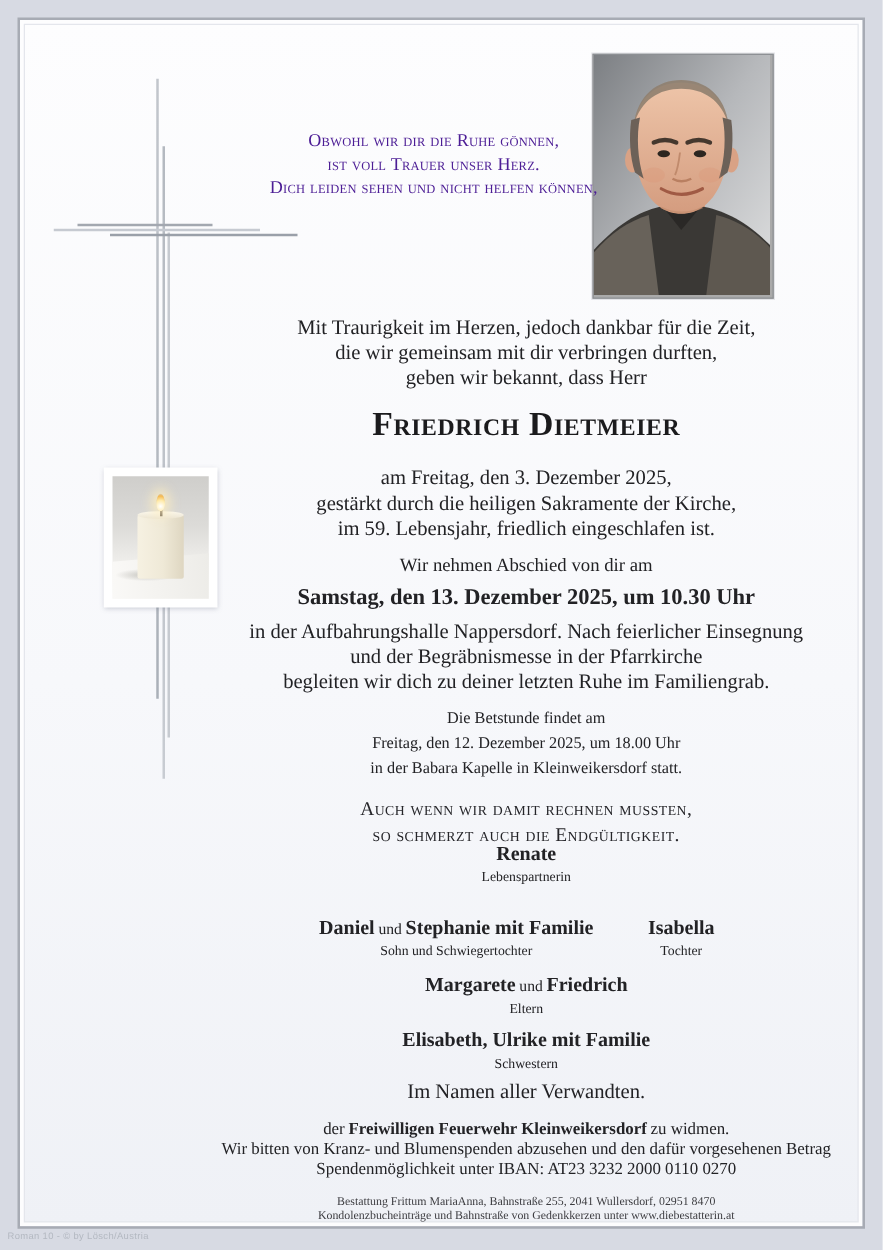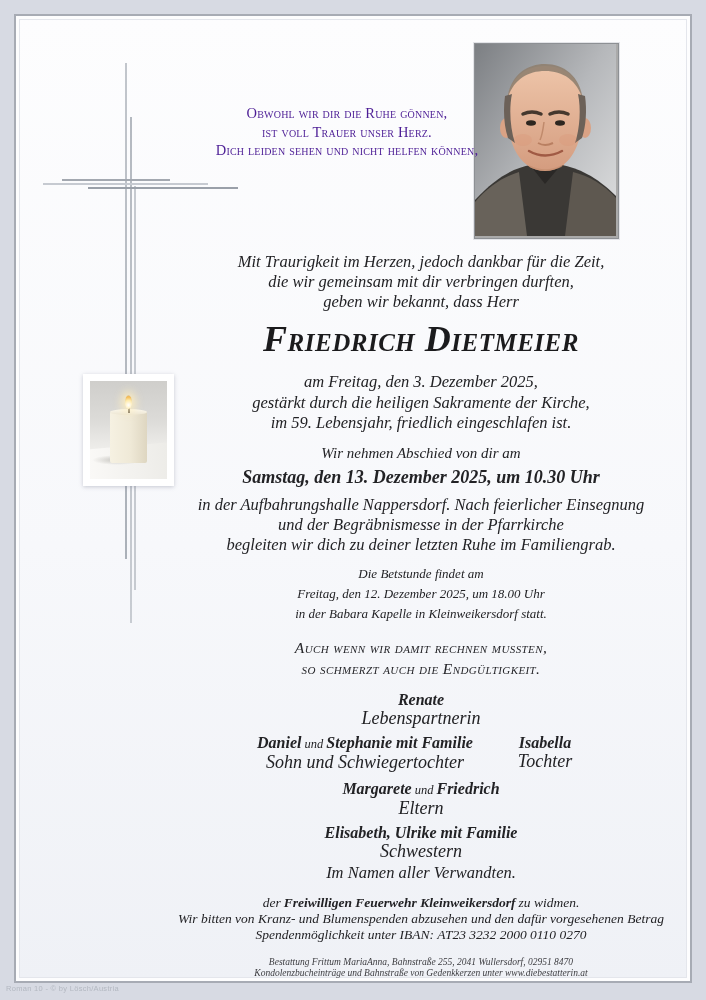--- a/index.html
+++ b/index.html
@@ -70,44 +70,44 @@
 
   
   #photo{
     position:absolute;left:474px;top:43px;width:143px;height:194px;
     border:1px solid #8d9094;box-shadow:0 0 0 1px #e3e4e8;z-index:2;
     background:#aaa;
   }
   #photo svg{display:block;}
 
   
-  .tb{position:absolute;left:150px;width:542px;text-align:center;z-index:3;font-style:italic;}
+  .tb{position:absolute;left:150px;width:542px;text-align:center;z-index:3;}
   .sc{font-variant:small-caps;font-variant-caps:small-caps;}
   #verse-opening{position:absolute;left:192px;top:104px;width:310px;text-align:center;
     font-size:14.5px;line-height:18.5px;letter-spacing:.2px;color:#4c1d95;z-index:3;}
   #intro{top:252px;font-size:16.5px;line-height:20px;}
-  #deceased-name{top:320px;font-size:36px;font-weight:bold;line-height:38px;letter-spacing:.5px;color:#1b1b1d;}
+  #deceased-name{top:320px;font-size:27px;font-weight:bold;line-height:38px;letter-spacing:.5px;color:#1b1b1d;}
   #details{top:372px;font-size:16.5px;line-height:20.5px;}
   #farewell-intro{top:443px;font-size:15px;line-height:20px;}
   #farewell-date{top:465px;font-size:18px;font-weight:bold;line-height:24px;}
   #farewell-lines{top:495px;font-size:16.5px;line-height:20px;}
   #betstunde{top:564px;font-size:13px;line-height:20px;}
   #closing-verse{top:638px;font-size:15.5px;line-height:20.5px;letter-spacing:.4px;color:#26262a;}
-  #partner{top:690px;}
+  #partner{top:674px;}
   #row1{top:733px;height:46px;}
   #row1 .grp-left{position:absolute;left:0;top:0;width:430px;text-align:center;}
   #row1 .grp-right{position:absolute;left:290px;top:0;width:210px;text-align:center;}
   #parents{top:779px;}
   #sisters{top:823px;}
   #im-namen{top:863px;font-size:16.5px;line-height:20px;}
   #donation{top:895px;font-size:13.5px;line-height:16px;}
   #funeral{top:957px;font-size:9.5px;line-height:11px;color:#3c3c40;}
   .mname{font-weight:bold;font-size:16px;line-height:20px;}
   .mconn{font-weight:normal;font-size:12.5px;margin:0 3px;}
-  .mrole{font-size:18px;line-height:16px;}
+  .mrole{font-size:11px;line-height:16px;}
   .dsp{margin:0 3px;}
   b.inl{font-weight:bold;}
   #copyright{
     position:absolute;left:6px;top:984px;z-index:3;
     font-family:"Liberation Sans", sans-serif;font-size:7.5px;
     color:#b3b8c1;letter-spacing:.3px;
   }
 </style>
 </head>
 <body>

